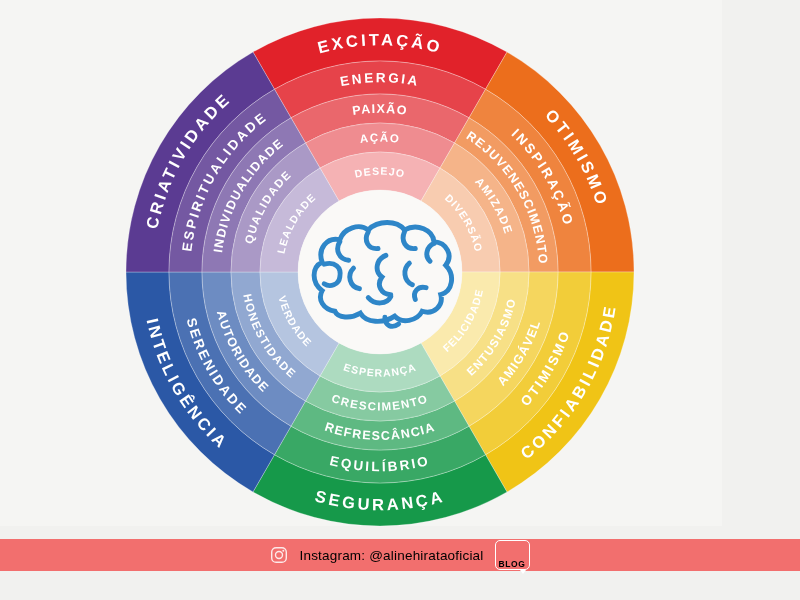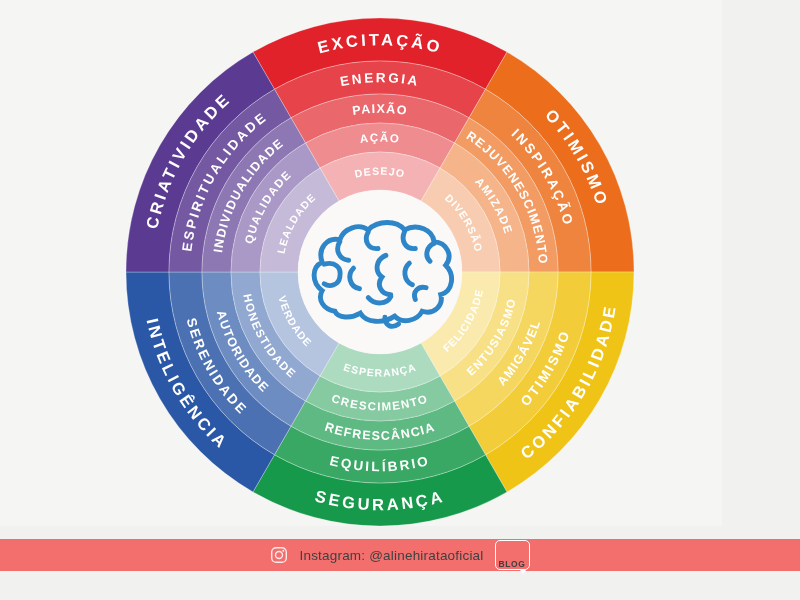--- a/index.html
+++ b/index.html
@@ -7,21 +7,21 @@
     width:800px;height:600px;position:relative;overflow:hidden;
     background:#f1f1ef;
     font-family:"Liberation Sans","DejaVu Sans",sans-serif;
   }
   .paper{position:absolute;left:0;top:0;width:722px;height:526px;background:#f5f5f3}
   #wheel{position:absolute;left:0;top:0}
   #wheel text{font-family:"Liberation Sans","DejaVu Sans",sans-serif;font-weight:bold}
   .footer{
     position:absolute;left:0;top:539px;width:800px;height:32px;
     display:flex;align-items:center;justify-content:center;gap:11px;
-    color:#404040;font-size:13.5px;letter-spacing:.2px;
+    color:#000000;font-size:13.5px;letter-spacing:.2px;
   }
   .ig-icon svg{display:block}
   .blog-badge{
     display:inline-block;border:1.6px solid #fff;border-radius:5px;
     font-size:8.5px;font-weight:bold;letter-spacing:.6px;
     padding:19px 3px 1px;position:relative;line-height:1.05;
   }
   .blog-badge::after{
     content:"";position:absolute;right:3px;bottom:-4.5px;width:0;height:0;
     border-left:3px solid transparent;border-right:3px solid transparent;

